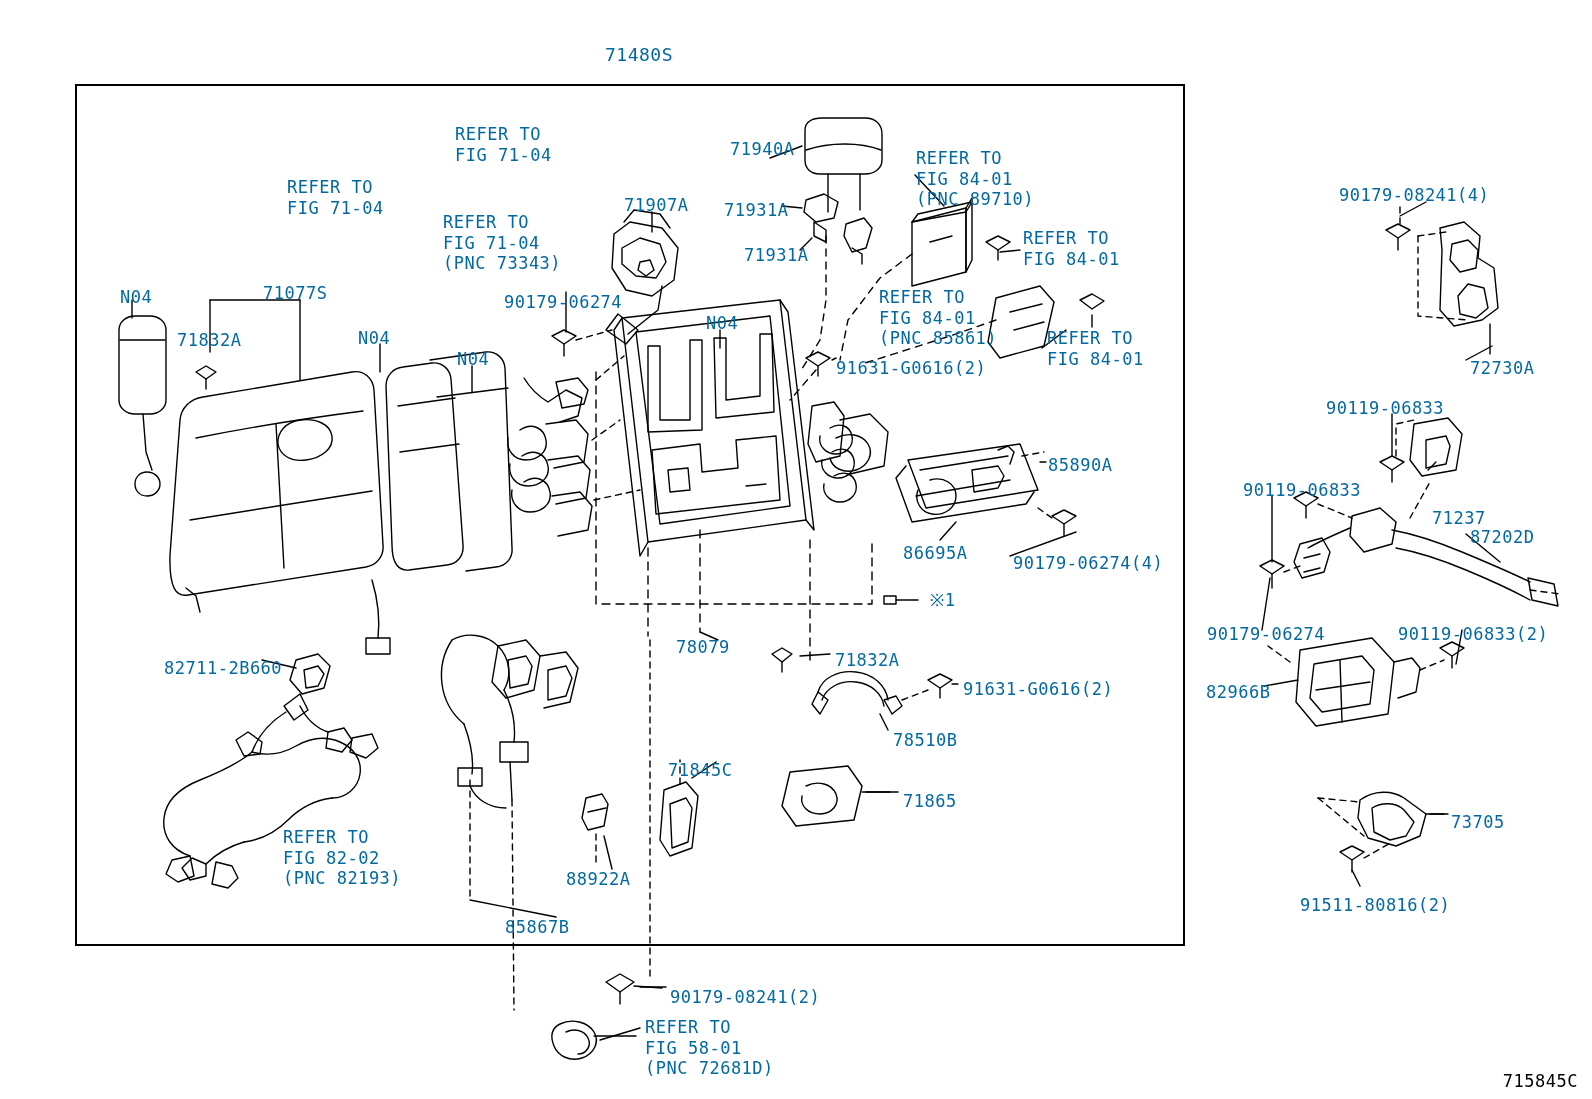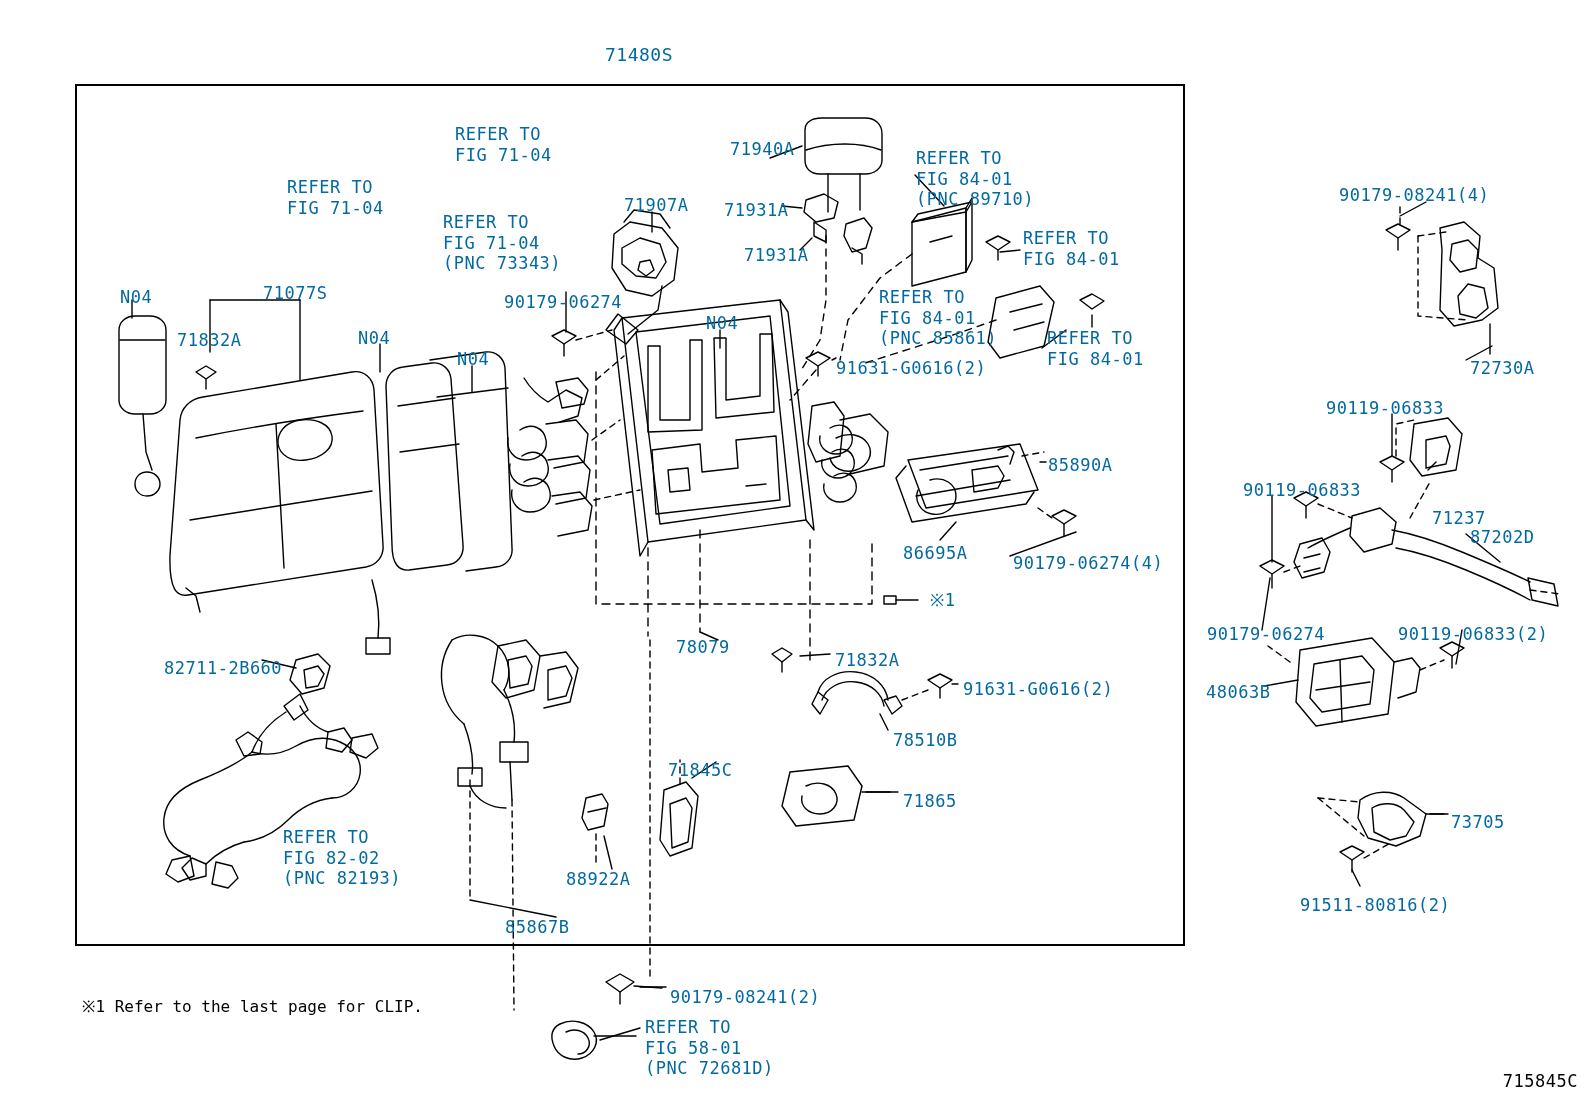--- a/index.html
+++ b/index.html
@@ -384,21 +384,21 @@
       <div class="lbl " style="left: 836px; top: 358px;">91631-G0616(2)</div>
       <div class="lbl " style="left: 1326px; top: 398px;">90119-06833</div>
       <div class="lbl " style="left: 1432px; top: 476px; margin-top: 32px;">71237</div>
       <div class="lbl " style="left: 1243px; top: 480px;">90119-06833</div>
       <div class="lbl " style="left: 1048px; top: 455px;">85890A</div>
       <div class="lbl " style="left: 1470px; top: 527px;">87202D</div>
       <div class="lbl " style="left: 903px; top: 543px;">86695A</div>
       <div class="lbl " style="left: 1013px; top: 553px; text-align: center;">90179-06274(4)</div>
       <div class="lbl " style="left: 1207px; top: 624px;">90179-06274</div>
       <div class="lbl " style="left: 1398px; top: 624px;">90119-06833(2)</div>
-      <div class="lbl " style="left: 1206px; top: 682px;">48063B</div>
+      <div class="lbl " style="left: 1206px; top: 682px;">82966B</div>
       <div class="lbl " style="left: 930px; top: 590px;">※1</div>
       <div class="lbl " style="left: 676px; top: 637px;">78079</div>
       <div class="lbl " style="left: 835px; top: 650px;">71832A</div>
       <div class="lbl " style="left: 963px; top: 679px;">91631-G0616(2)</div>
       <div class="lbl " style="left: 893px; top: 730px; text-align: center;">78510B</div>
       <div class="lbl " style="left: 164px; top: 658px;">82711-2B660</div>
       <div class="lbl " style="left: 283px; top: 827px;">REFER TO
 FIG 82-02
 (PNC 82193)</div>
       <div class="lbl " style="left: 668px; top: 760px;">71845C</div>
@@ -406,16 +406,15 @@
       <div class="lbl " style="left: 566px; top: 869px;">88922A</div>
       <div class="lbl " style="left: 505px; top: 917px;">85867B</div>
       <div class="lbl " style="left: 1451px; top: 812px;">73705</div>
       <div class="lbl " style="left: 1300px; top: 895px;">91511-80816(2)</div>
       <div class="lbl " style="left: 670px; top: 987px;">90179-08241(2)</div>
       <div class="lbl " style="left: 645px; top: 1017px;">REFER TO
 FIG 58-01
 (PNC 72681D)</div>
     </div>
 
-  <div class="note" id="note-0" style="left:82px; top:995px;">※1 Refer to the last page for CLIP.</div>
 
   <div class="corner-code">715845C</div>
 </div>
 
 </body></html>

